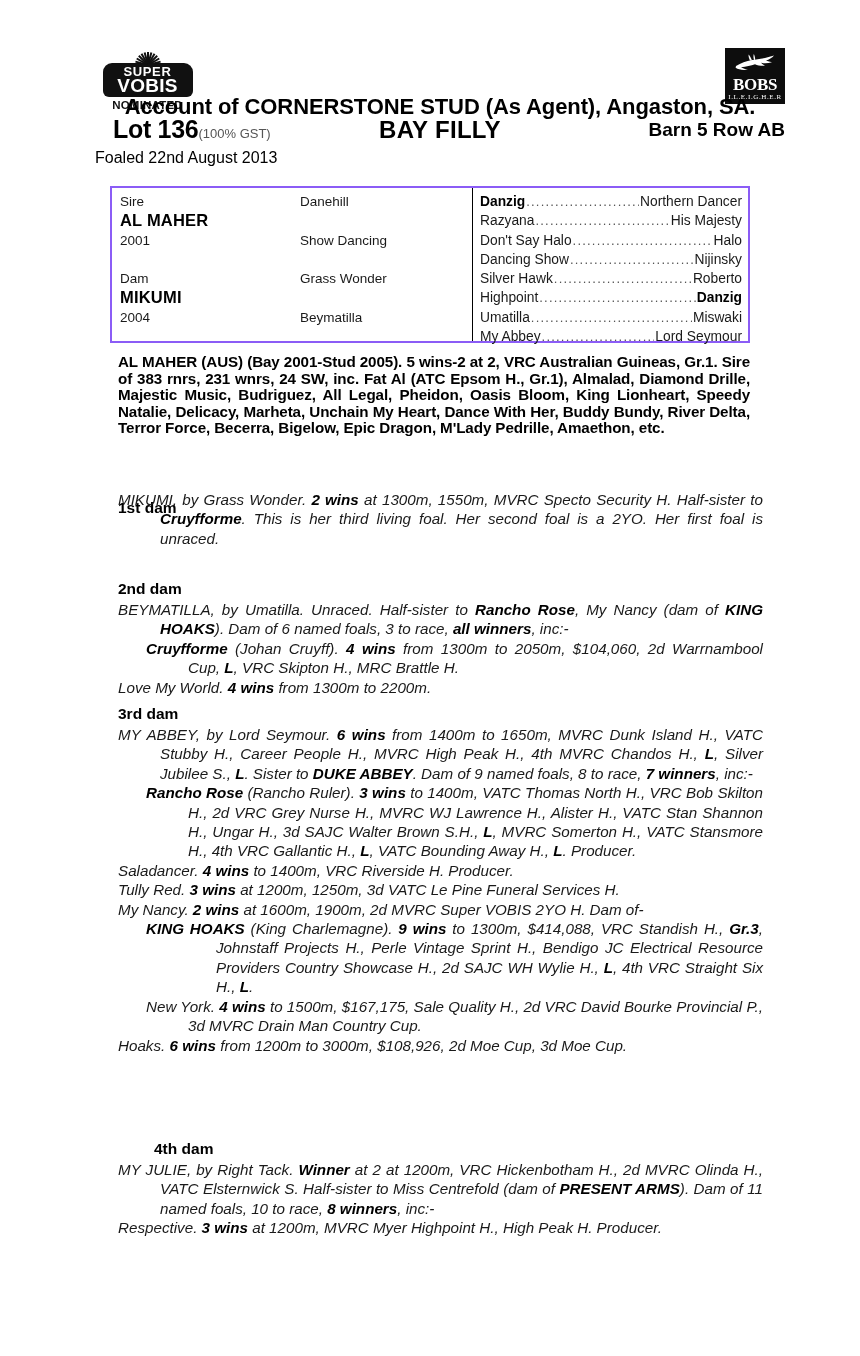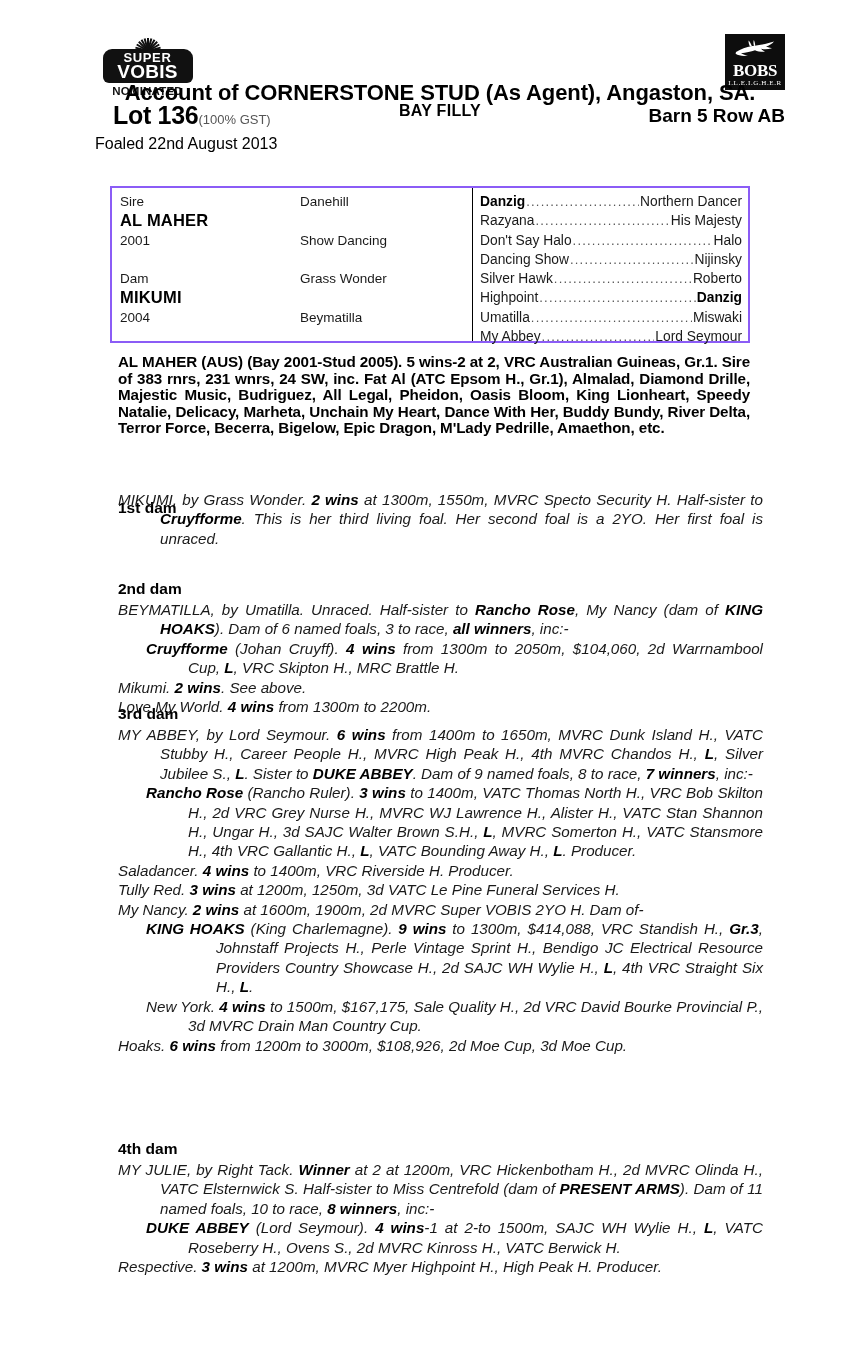--- a/index.html
+++ b/index.html
@@ -18,21 +18,21 @@
   .page {
     position: absolute;
     left: 0; top: 0;
     width: 860px;
     height: 1356px;
   }
 
   
   .header {
     position: absolute;
-    left: 95px; top: 34px;
+    left: 95px; top: 48px;
     width: 690px;
     height: 125px;
   }
 
   
   .vobis-logo {
     position: absolute;
     left: 0px; top: 4px;
     width: 105px;
     height: 68px;
@@ -145,21 +145,21 @@
     font-size: 13px;
     font-weight: normal;
     color: #555;
     letter-spacing: 0;
   }
   .sex {
     position: absolute;
     left: 0; top: 1px;
     width: 690px;
     text-align: center;
-    font-size: 16px;
+    font-size: 24px;
     font-weight: bold;
     letter-spacing: 0.3px;
   }
   .barn {
     position: absolute;
     right: 0px; top: 4px;
     font-size: 19px;
     font-weight: bold;
   }
 
@@ -411,35 +411,33 @@
 
   <div id="dams">
       <div class="dam-head" style="top: 470px; margin-top: 29px;">1st dam</div>
       <div class="dam-block" style="top: 490px;">
         <div class="para i1">MIKUMI, by Grass Wonder. <b>2 wins</b> at 1300m, 1550m, MVRC Specto Security H. Half-sister to <b>Cruyfforme</b>. This is her third living foal. Her second foal is a 2YO. Her first foal is unraced.</div>
       </div>
       <div class="dam-head" style="top: 580px;">2nd dam</div>
       <div class="dam-block" style="top: 600px;">
         <div class="para i1">BEYMATILLA, by Umatilla. Unraced. Half-sister to <b>Rancho Rose</b>, My Nancy (dam of <b>KING HOAKS</b>). Dam of 6 named foals, 3 to race, <b>all winners</b>, inc:-</div>
         <div class="para i2"><b>Cruyfforme</b> (Johan Cruyff). <b>4 wins</b> from 1300m to 2050m, $104,060, 2d Warrnambool Cup, <b>L</b>, VRC Skipton H., MRC Brattle H.</div>
-        <div class="para flat">Mikumi. <b>2 wins</b>. See above.</div>
         <div class="para flat">Love My World. <b>4 wins</b> from 1300m to 2200m.</div>
       </div>
       <div class="dam-head" style="top: 705px;">3rd dam</div>
       <div class="dam-block" style="top: 725px;">
         <div class="para i1">MY ABBEY, by Lord Seymour. <b>6 wins</b> from 1400m to 1650m, MVRC Dunk Island H., VATC Stubby H., Career People H., MVRC High Peak H., 4th MVRC Chandos H., <b>L</b>, Silver Jubilee S., <b>L</b>. Sister to <b>DUKE ABBEY</b>. Dam of 9 named foals, 8 to race, <b>7 winners</b>, inc:-</div>
         <div class="para i2"><b>Rancho Rose</b> (Rancho Ruler). <b>3 wins</b> to 1400m, VATC Thomas North H., VRC Bob Skilton H., 2d VRC Grey Nurse H., MVRC WJ Lawrence H., Alister H., VATC Stan Shannon H., Ungar H., 3d SAJC Walter Brown S.H., <b>L</b>, MVRC Somerton H., VATC Stansmore H., 4th VRC Gallantic H., <b>L</b>, VATC Bounding Away H., <b>L</b>. Producer.</div>
         <div class="para flat">Saladancer. <b>4 wins</b> to 1400m, VRC Riverside H. Producer.</div>
         <div class="para flat">Tully Red. <b>3 wins</b> at 1200m, 1250m, 3d VATC Le Pine Funeral Services H.</div>
         <div class="para flat">My Nancy. <b>2 wins</b> at 1600m, 1900m, 2d MVRC Super VOBIS 2YO H. Dam of-</div>
         <div class="para i3"><b>KING HOAKS</b> (King Charlemagne). <b>9 wins</b> to 1300m, $414,088, VRC Standish H., <b>Gr.3</b>, Johnstaff Projects H., Perle Vintage Sprint H., Bendigo JC Electrical Resource Providers Country Showcase H., 2d SAJC WH Wylie H., <b>L</b>, 4th VRC Straight Six H., <b>L</b>.</div>
         <div class="para i2">New York. <b>4 wins</b> to 1500m, $167,175, Sale Quality H., 2d VRC David Bourke Provincial P., 3d MVRC Drain Man Country Cup.</div>
         <div class="para flat">Hoaks. <b>6 wins</b> from 1200m to 3000m, $108,926, 2d Moe Cup, 3d Moe Cup.</div>
       </div>
-      <div class="dam-head" style="top: 1140px;">4th dam</div>
+      <div class="dam-head" style="top: 1140px; margin-left: 36px;">4th dam</div>
       <div class="dam-block" style="top: 1160px;">
         <div class="para i1">MY JULIE, by Right Tack. <b>Winner</b> at 2 at 1200m, VRC Hickenbotham H., 2d MVRC Olinda H., VATC Elsternwick S. Half-sister to Miss Centrefold (dam of <b>PRESENT ARMS</b>). Dam of 11 named foals, 10 to race, <b>8 winners</b>, inc:-</div>
-        <div class="para i2"><b>DUKE ABBEY</b> (Lord Seymour). <b>4 wins</b>-1 at 2-to 1500m, SAJC WH Wylie H., <b>L</b>, VATC Roseberry H., Ovens S., 2d MVRC Kinross H., VATC Berwick H.</div>
         <div class="para flat">Respective. <b>3 wins</b> at 1200m, MVRC Myer Highpoint H., High Peak H. Producer.</div>
       </div>
     </div>
 
 </div>
 
 </body></html>

